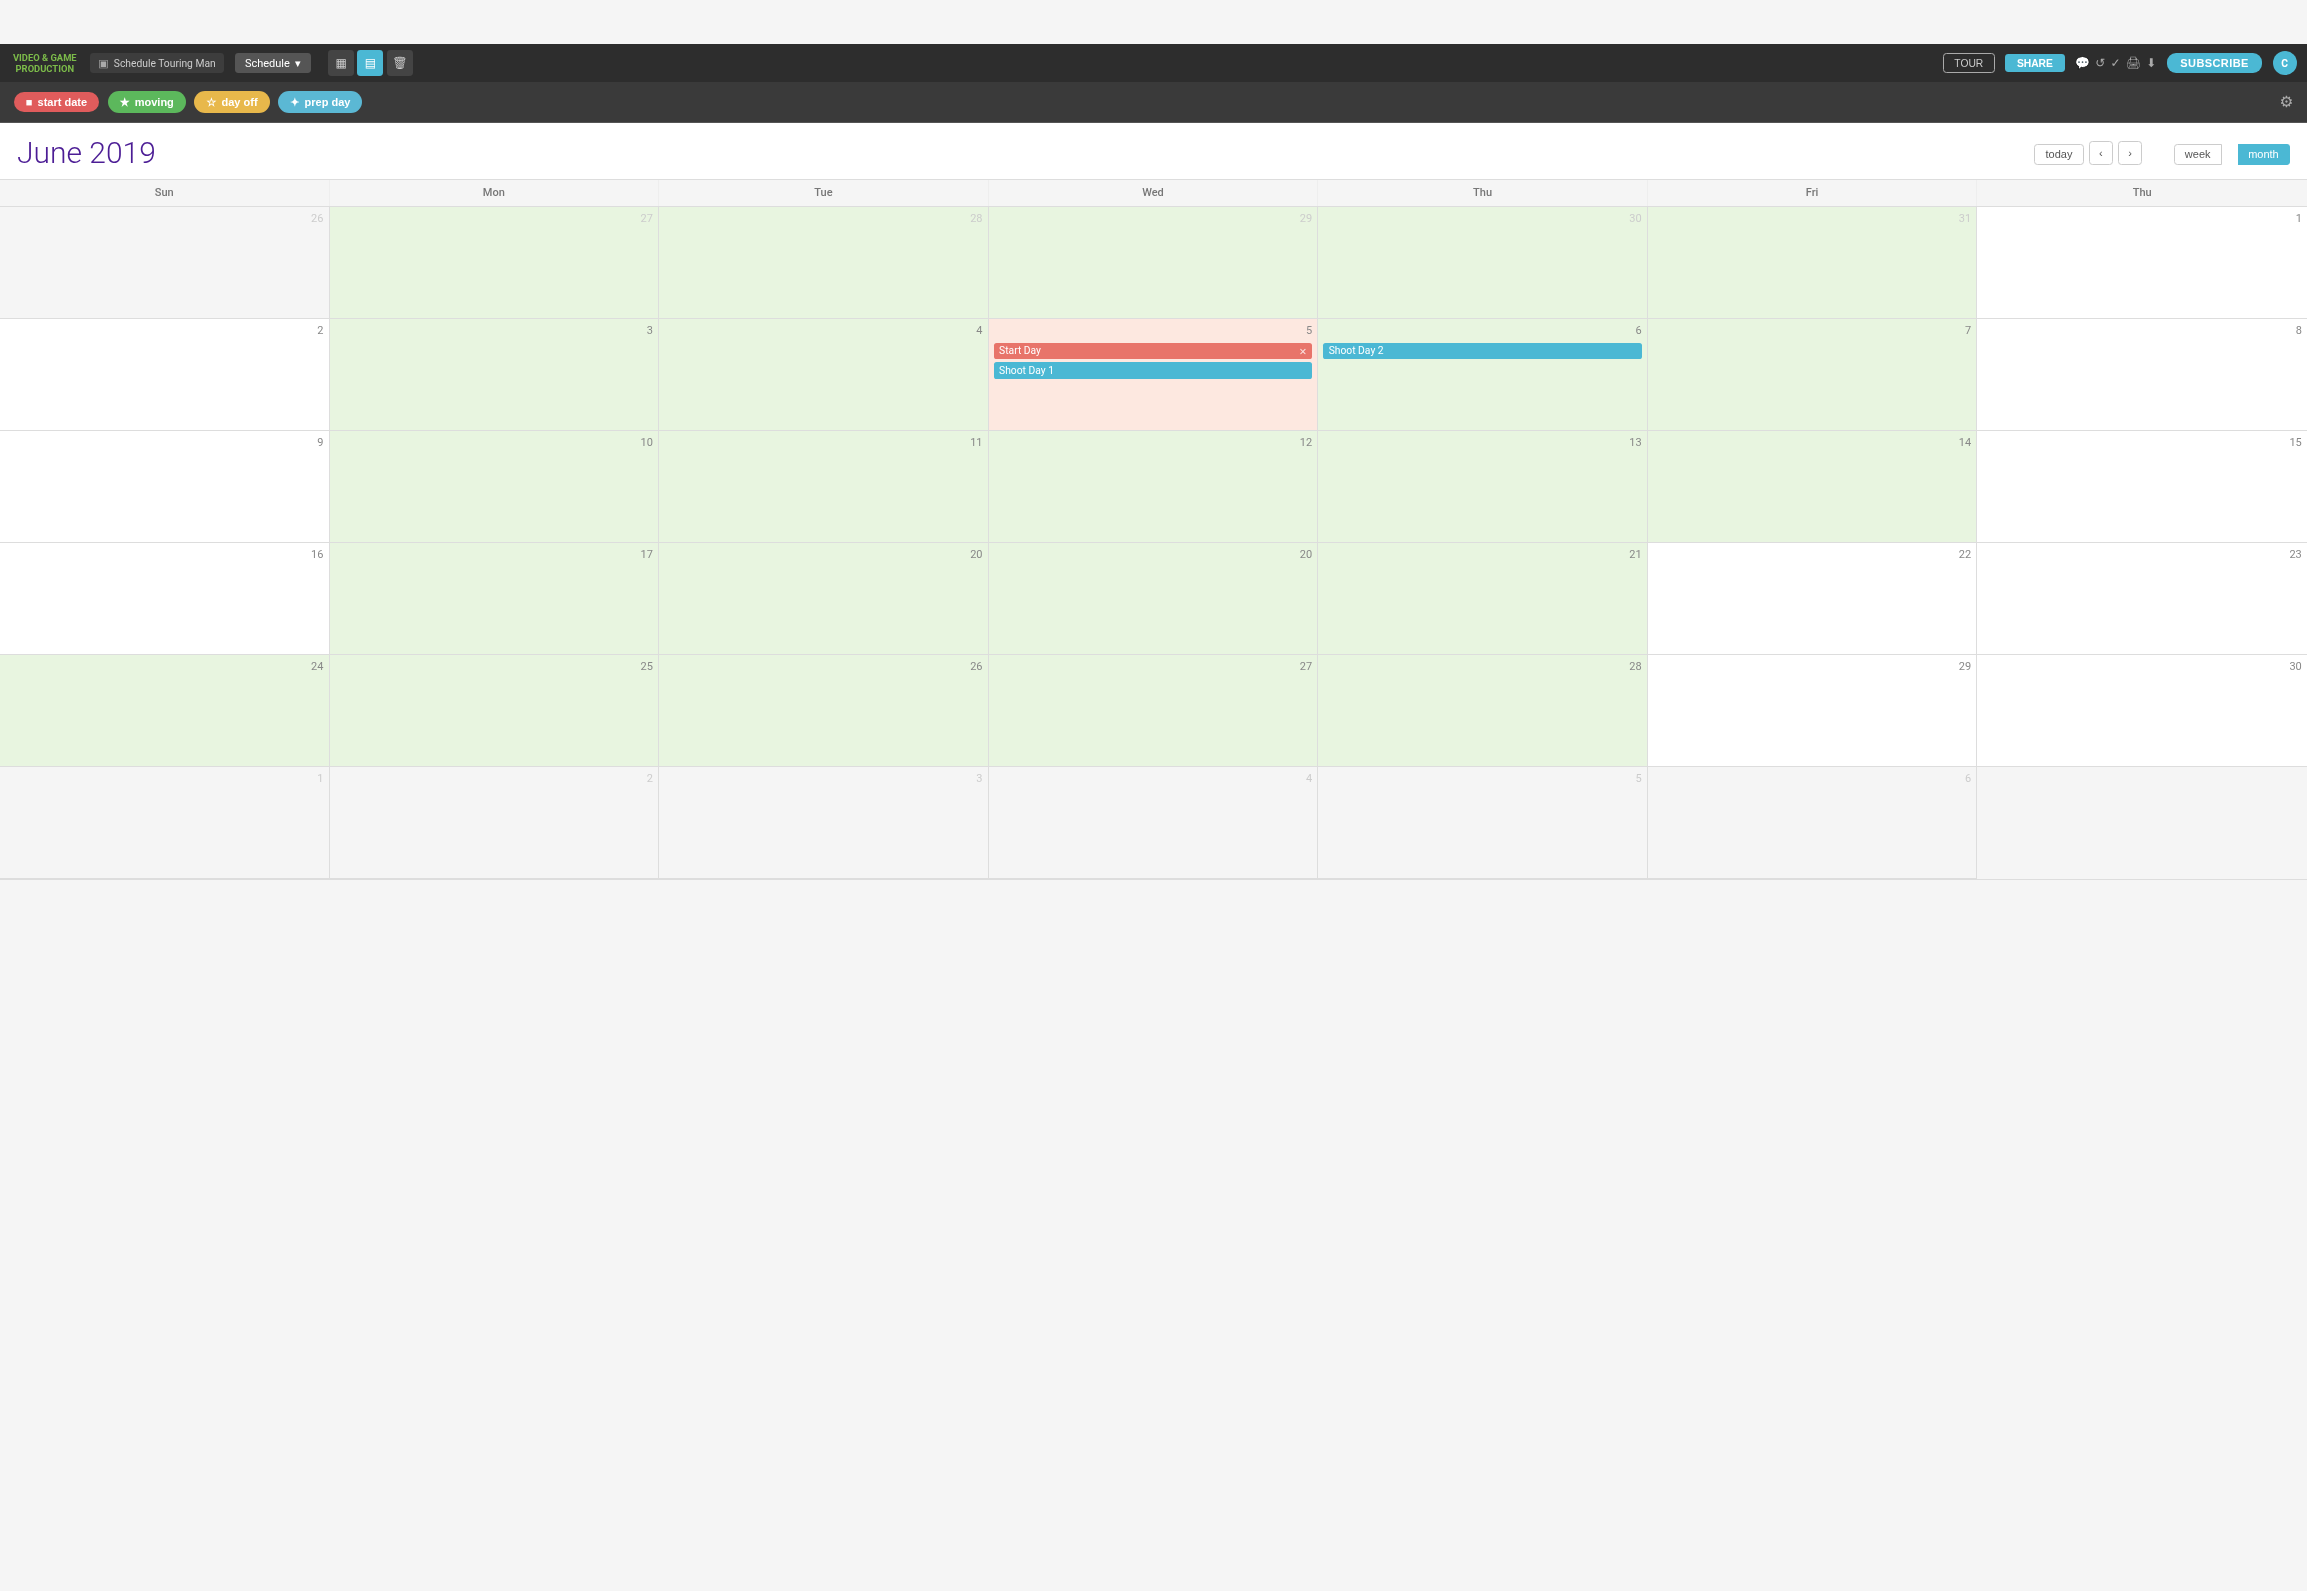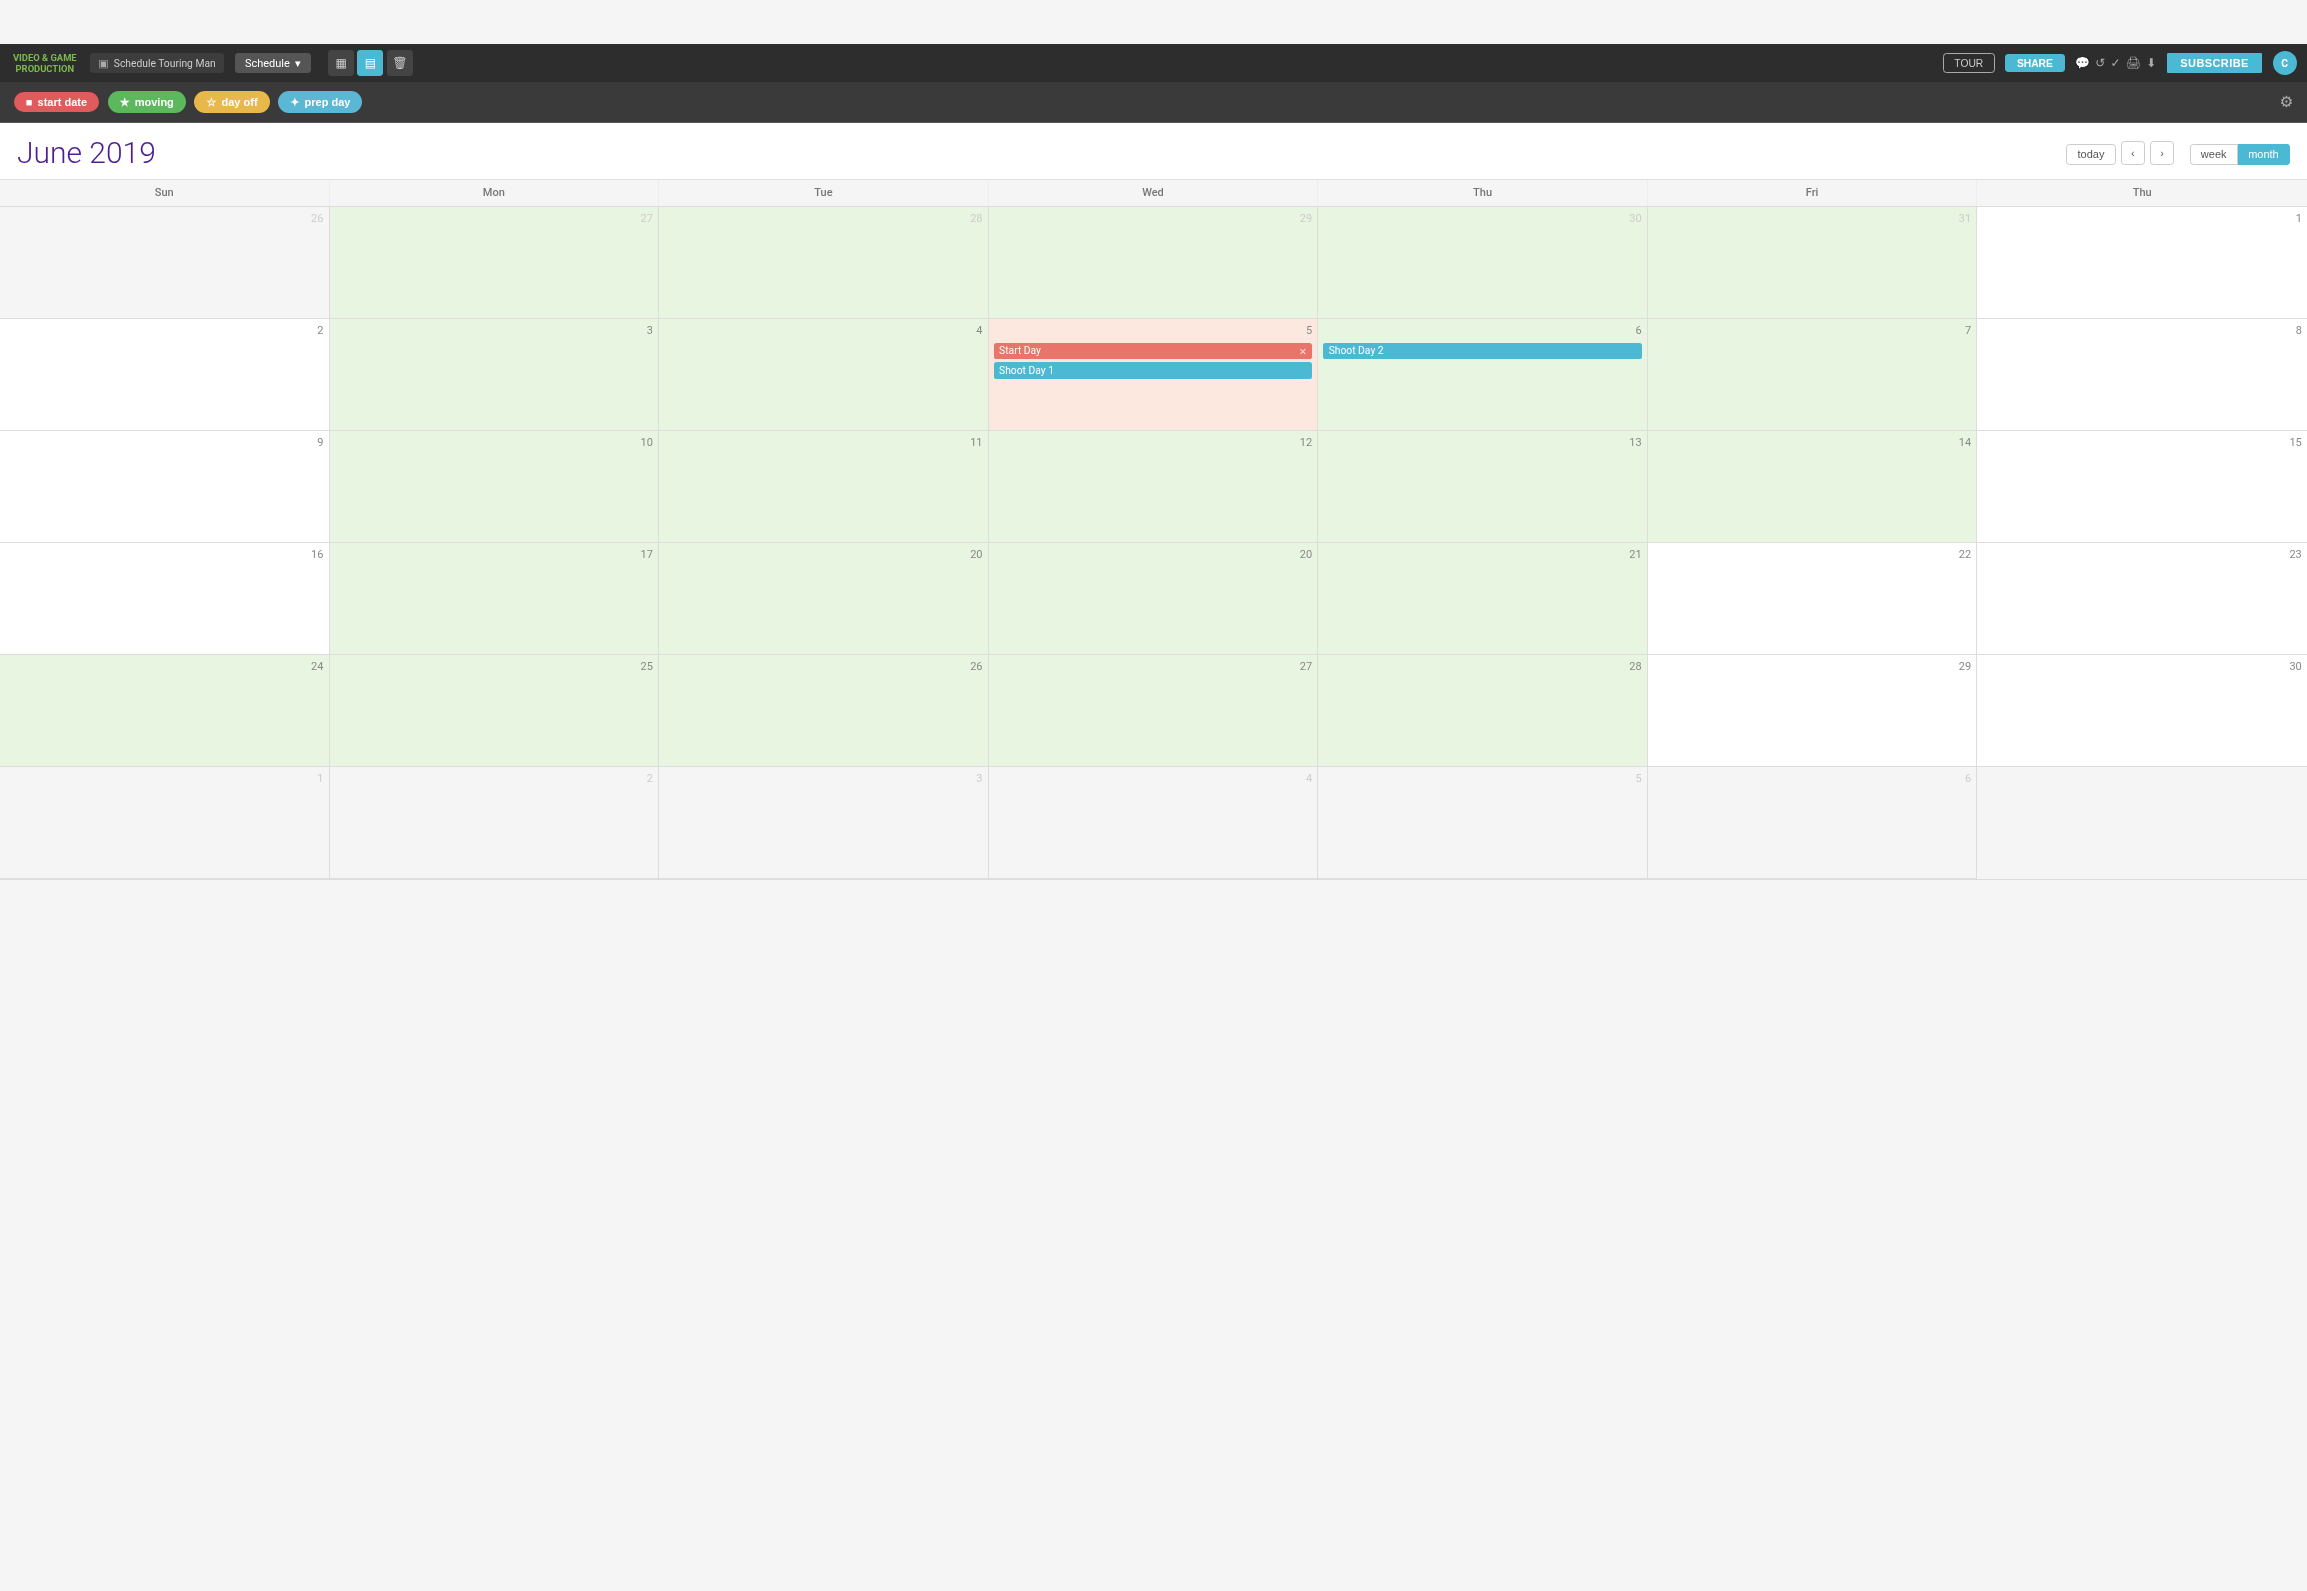--- a/index.html
+++ b/index.html
@@ -91,21 +91,21 @@
     }
     .nav-small-icon {
       color: #aaa;
       font-size: 12px;
       cursor: pointer;
     }
     .subscribe-btn {
       background: #4bb8d4;
       border: none;
       color: #fff;
-      border-radius: 1px;
+      border-radius: 9px;
       padding: 4.3px 13.7px;
       font-size: 11px;
       font-weight: bold;
       cursor: pointer;
       letter-spacing: 0.4px;
     }
     .avatar-circle {
       width: 24px; height: 24px;
       border-radius: 50%;
       background: #4bb8d4;
@@ -179,20 +179,21 @@
     .view-btns {
       display: flex; margin-left: 10.3px;
     }
     .view-btn {
       border: 0.9px solid #ccc;
       background: #fff;
       padding: 3.4px 10.3px;
       font-size: 11px;
       color: #555;
       cursor: pointer;
+      margin-left: 16px;
     }
     .view-btn:first-child { border-radius: 3.4px 0 0 3.4px; }
     .view-btn:last-child { border-radius: 0 3.4px 3.4px 0; border-left: none; }
     .view-btn.active { background: #4bb8d4; color: #fff; border-color: #4bb8d4; }
     .cal-days-header {
       display: grid;
       grid-template-columns: repeat(7, 1fr);
       border-top: 0.9px solid #ddd;
       border-bottom: 0.9px solid #ddd;
     }

